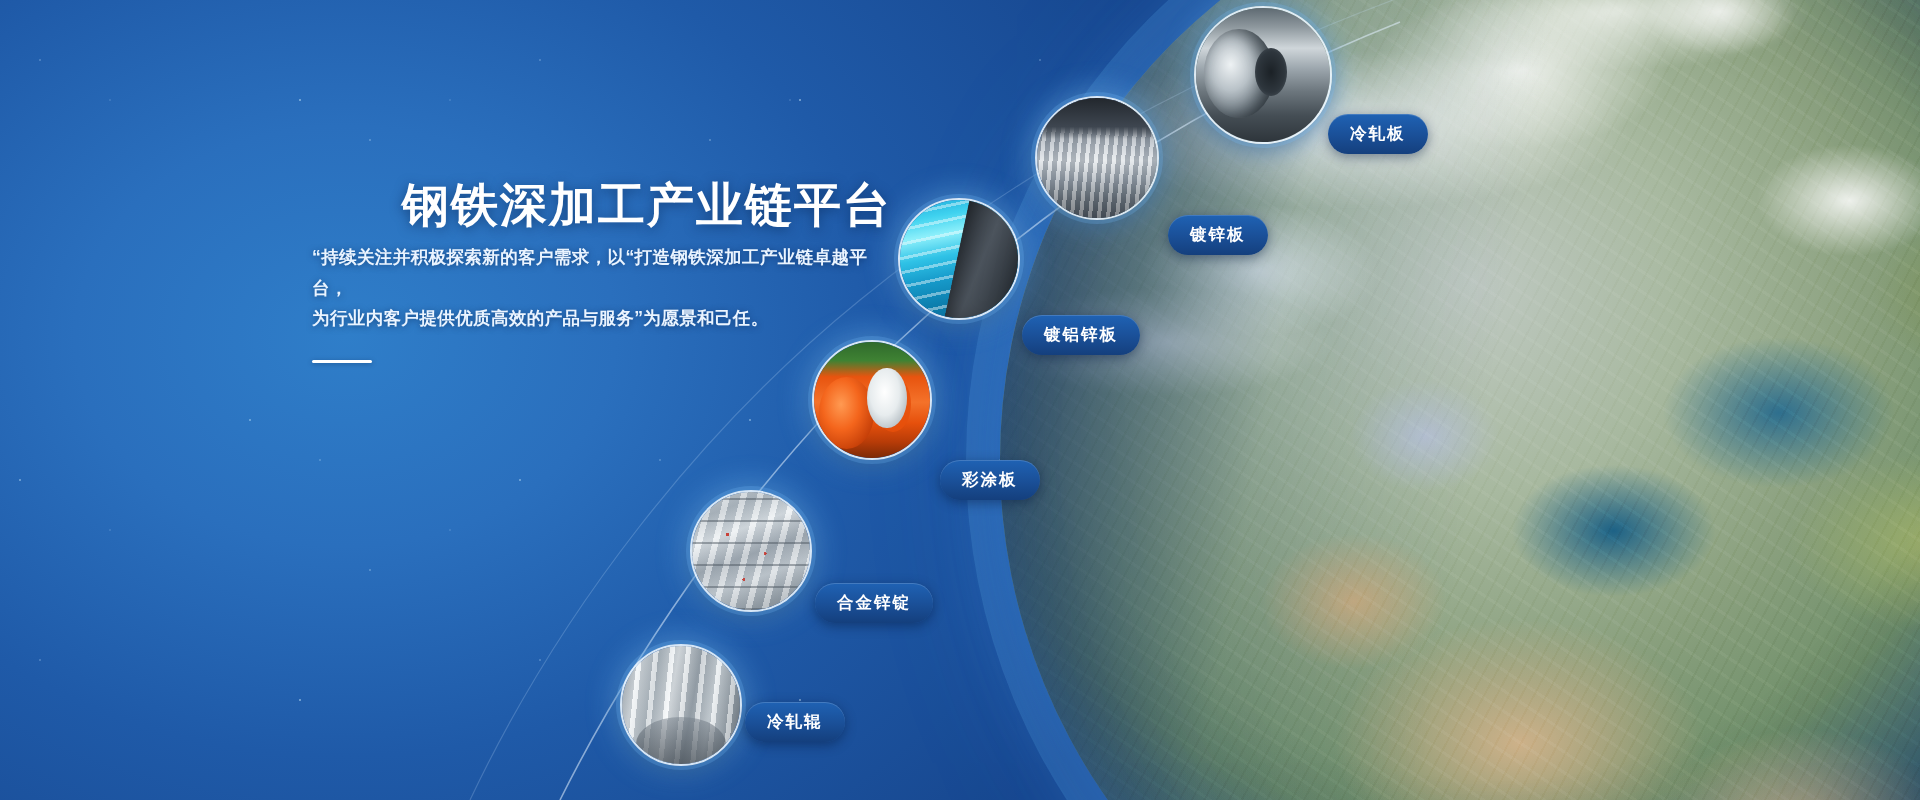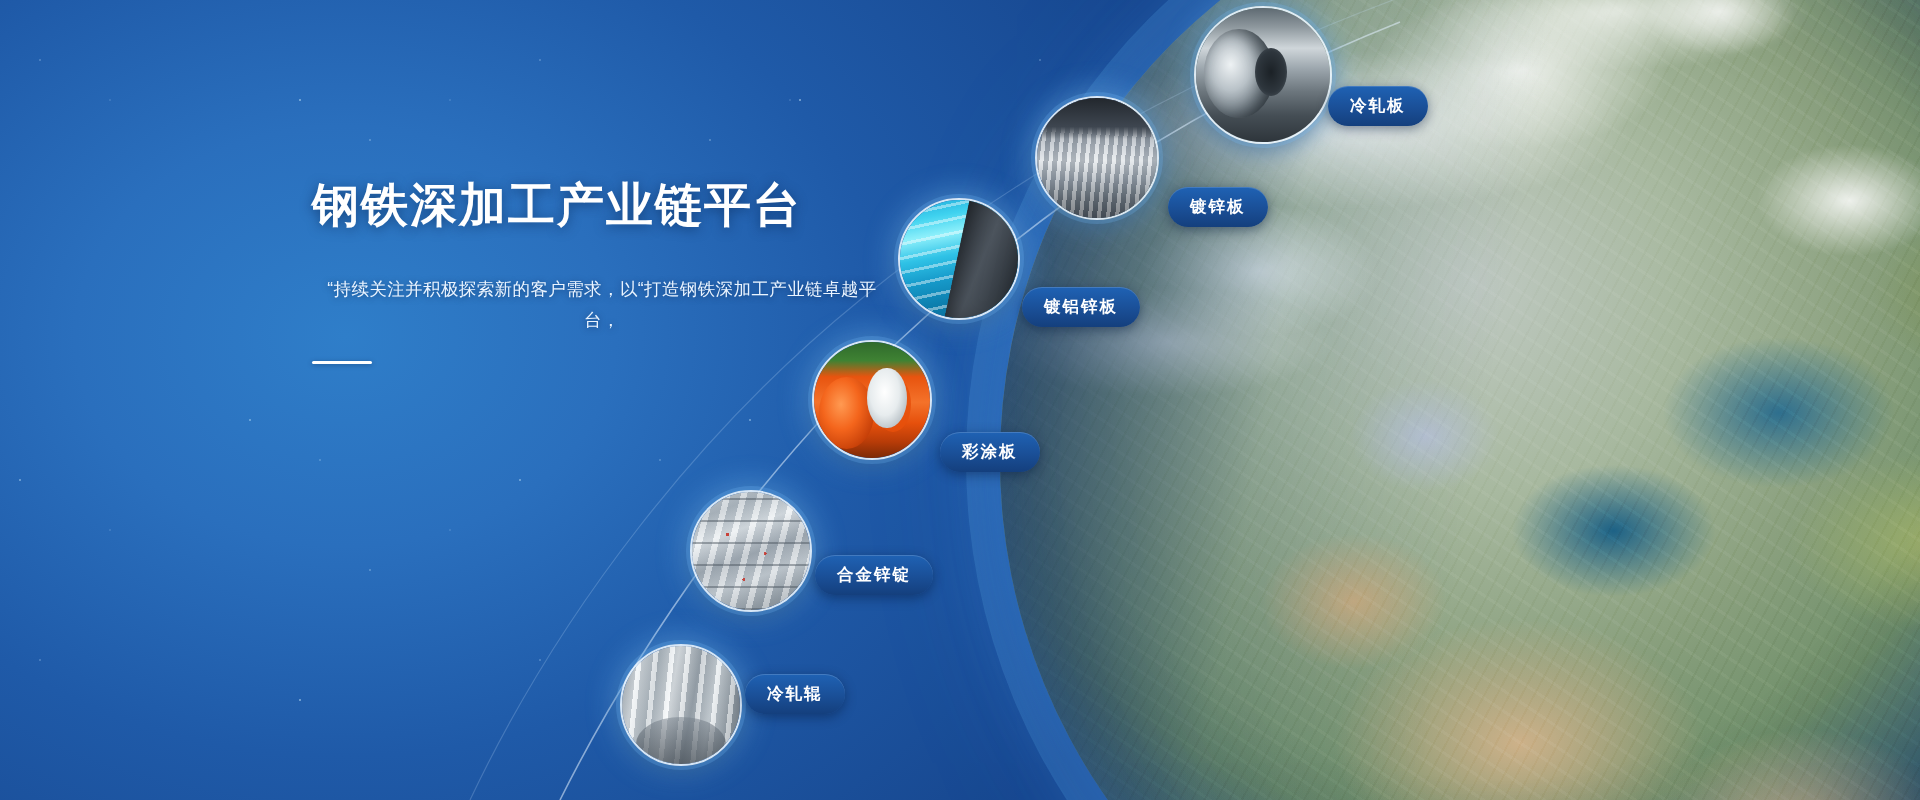--- a/index.html
+++ b/index.html
@@ -110,30 +110,30 @@
   
   .copy { position:absolute; left:312px; top:178px; width:580px; }
   .title {
     font-size:47px;
     line-height:1.15;
     font-weight:bold;
     color:#ffffff;
     letter-spacing:2px;
     text-shadow:0 2px 12px rgba(6,32,76,.55);
     white-space:nowrap;
+    text-align:right;
   }
   .subtitle {
-    margin-top:42px;
+    margin-top:10px;
     font-size:17.5px;
     line-height:1.75;
-    font-weight:normal;
+    font-weight:bold;
     color:#eaf4ff;
     text-shadow:0 1px 6px rgba(6,32,76,.55);
     letter-spacing:.4px;
-    text-align:center;
   }
   .rule {
     margin-top:26px;
     width:60px; height:3px;
     background:#ffffff;
     border-radius:2px;
     box-shadow:0 1px 5px rgba(6,32,76,.4);
   }
 
   
@@ -156,20 +156,21 @@
     height:40px;
     padding:0 22px;
     border-radius:20px;
     background:linear-gradient(180deg, #1f62b4 0%, #1a4f97 55%, #143f7d 100%);
     color:#ffffff;
     font-size:16.5px;
     font-weight:bold;
     letter-spacing:2px;
     white-space:nowrap;
     box-shadow:0 3px 12px rgba(4,24,60,.45), inset 0 1px 0 rgba(255,255,255,.16);
+    margin-top:28px;
   }
 
   
   .art-coil {
     background:
       linear-gradient(180deg,#5e6a72 0%,#8d979d 14%,#cfd6da 30%,#9aa4ab 46%,#6d777e 62%,#454e55 80%,#2e353b 100%);
   }
   .art-coil::before {
     content:""; position:absolute; left:6%; top:16%; width:52%; height:66%;
     border-radius:50%;
@@ -278,20 +279,21 @@
 
   <svg class="arc" width="1920" height="800" viewBox="0 0 1920 800">
     <path d="M 560 800 C 640 640, 760 470, 900 340 C 1040 210, 1180 110, 1400 22" fill="none" stroke="rgba(225,240,255,.55)" stroke-width="1.6"></path>
     <path d="M 470 800 C 560 610, 700 430, 860 300 C 1020 170, 1200 70, 1420 -10" fill="none" stroke="rgba(200,228,255,.22)" stroke-width="1.2"></path>
   </svg>
 
   <div class="copy">
     <div class="title">钢铁深加工产业链平台</div>
     <div class="subtitle">
       <div>“持续关注并积极探索新的客户需求，以“打造钢铁深加工产业链卓越平台，</div>
+      <div>为行业内客户提供优质高效的产品与服务”为愿景和己任。</div>
     </div>
     <div class="rule"></div>
   </div>
 
   <div class="node">
     <div class="thumb" style="left:1194px; top:6px; width:138px; height:138px;">
       <div class="img art-coil"></div>
     </div>
     <div class="pill" style="left:1328px; top:86px;">冷轧板</div>
   </div>

